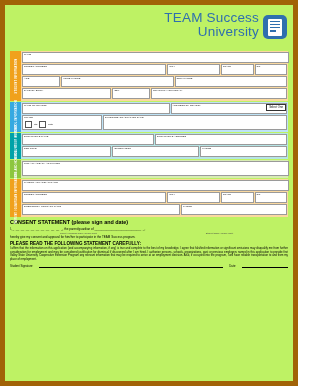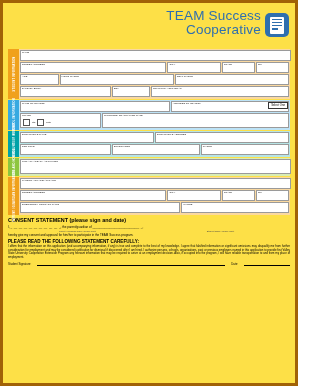--- a/index.html
+++ b/index.html
@@ -4,21 +4,21 @@
 <style>
   html,body{margin:0;padding:0;}
   body{
     width:298px;height:386px;
     background:#ffffff;
     font-family:"Liberation Sans", sans-serif;
     font-size:3.2px;
     color:#000;
     overflow:hidden;
   }
-  .page{position:relative;width:298px;height:386px;box-sizing:border-box;border:3px solid #a16207;background:#fde047;}
+  .page{position:relative;width:298px;height:386px;box-sizing:border-box;border:5px solid #a16207;background:#bef264;}
 
   
   .header{position:relative;height:46px;}
   .title-wrap{position:absolute;right:34px;top:6px;text-align:right;}
   .t1{font-size:13.5px;color:#2f6fae;letter-spacing:.2px;line-height:14px;font-family:"Liberation Sans",sans-serif;}
   .t2{font-size:13.5px;color:#2f6fae;letter-spacing:.2px;line-height:14px;}
   .logo{position:absolute;right:6px;top:10px;width:24px;height:24px;border-radius:5px;background:#2f6fae;}
   .logo .doc{position:absolute;left:5px;top:3.5px;width:14px;height:17px;background:#fff;border-radius:1px;}
   .logo .doc i{display:block;height:1.3px;background:#2f6fae;margin:2px 2px 0 2px;}
   .logo .doc i.short{width:6px;}
@@ -76,21 +76,21 @@
   .botrow .dateline{width:46px;border-bottom:.4px solid #000;height:4px;}
 </style>
 </head>
 <body>
 
 <div class="page">
 
   <div class="header">
     <div class="title-wrap">
       <div class="t1">TEAM Success</div>
-      <div class="t2">Cooperative</div>
+      <div class="t2">University</div>
     </div>
     <div class="logo">
       <div class="doc">
         <i></i>
           <i></i>
           <i></i>
           <i class="short"></i>
       </div>
     </div>
   </div>

